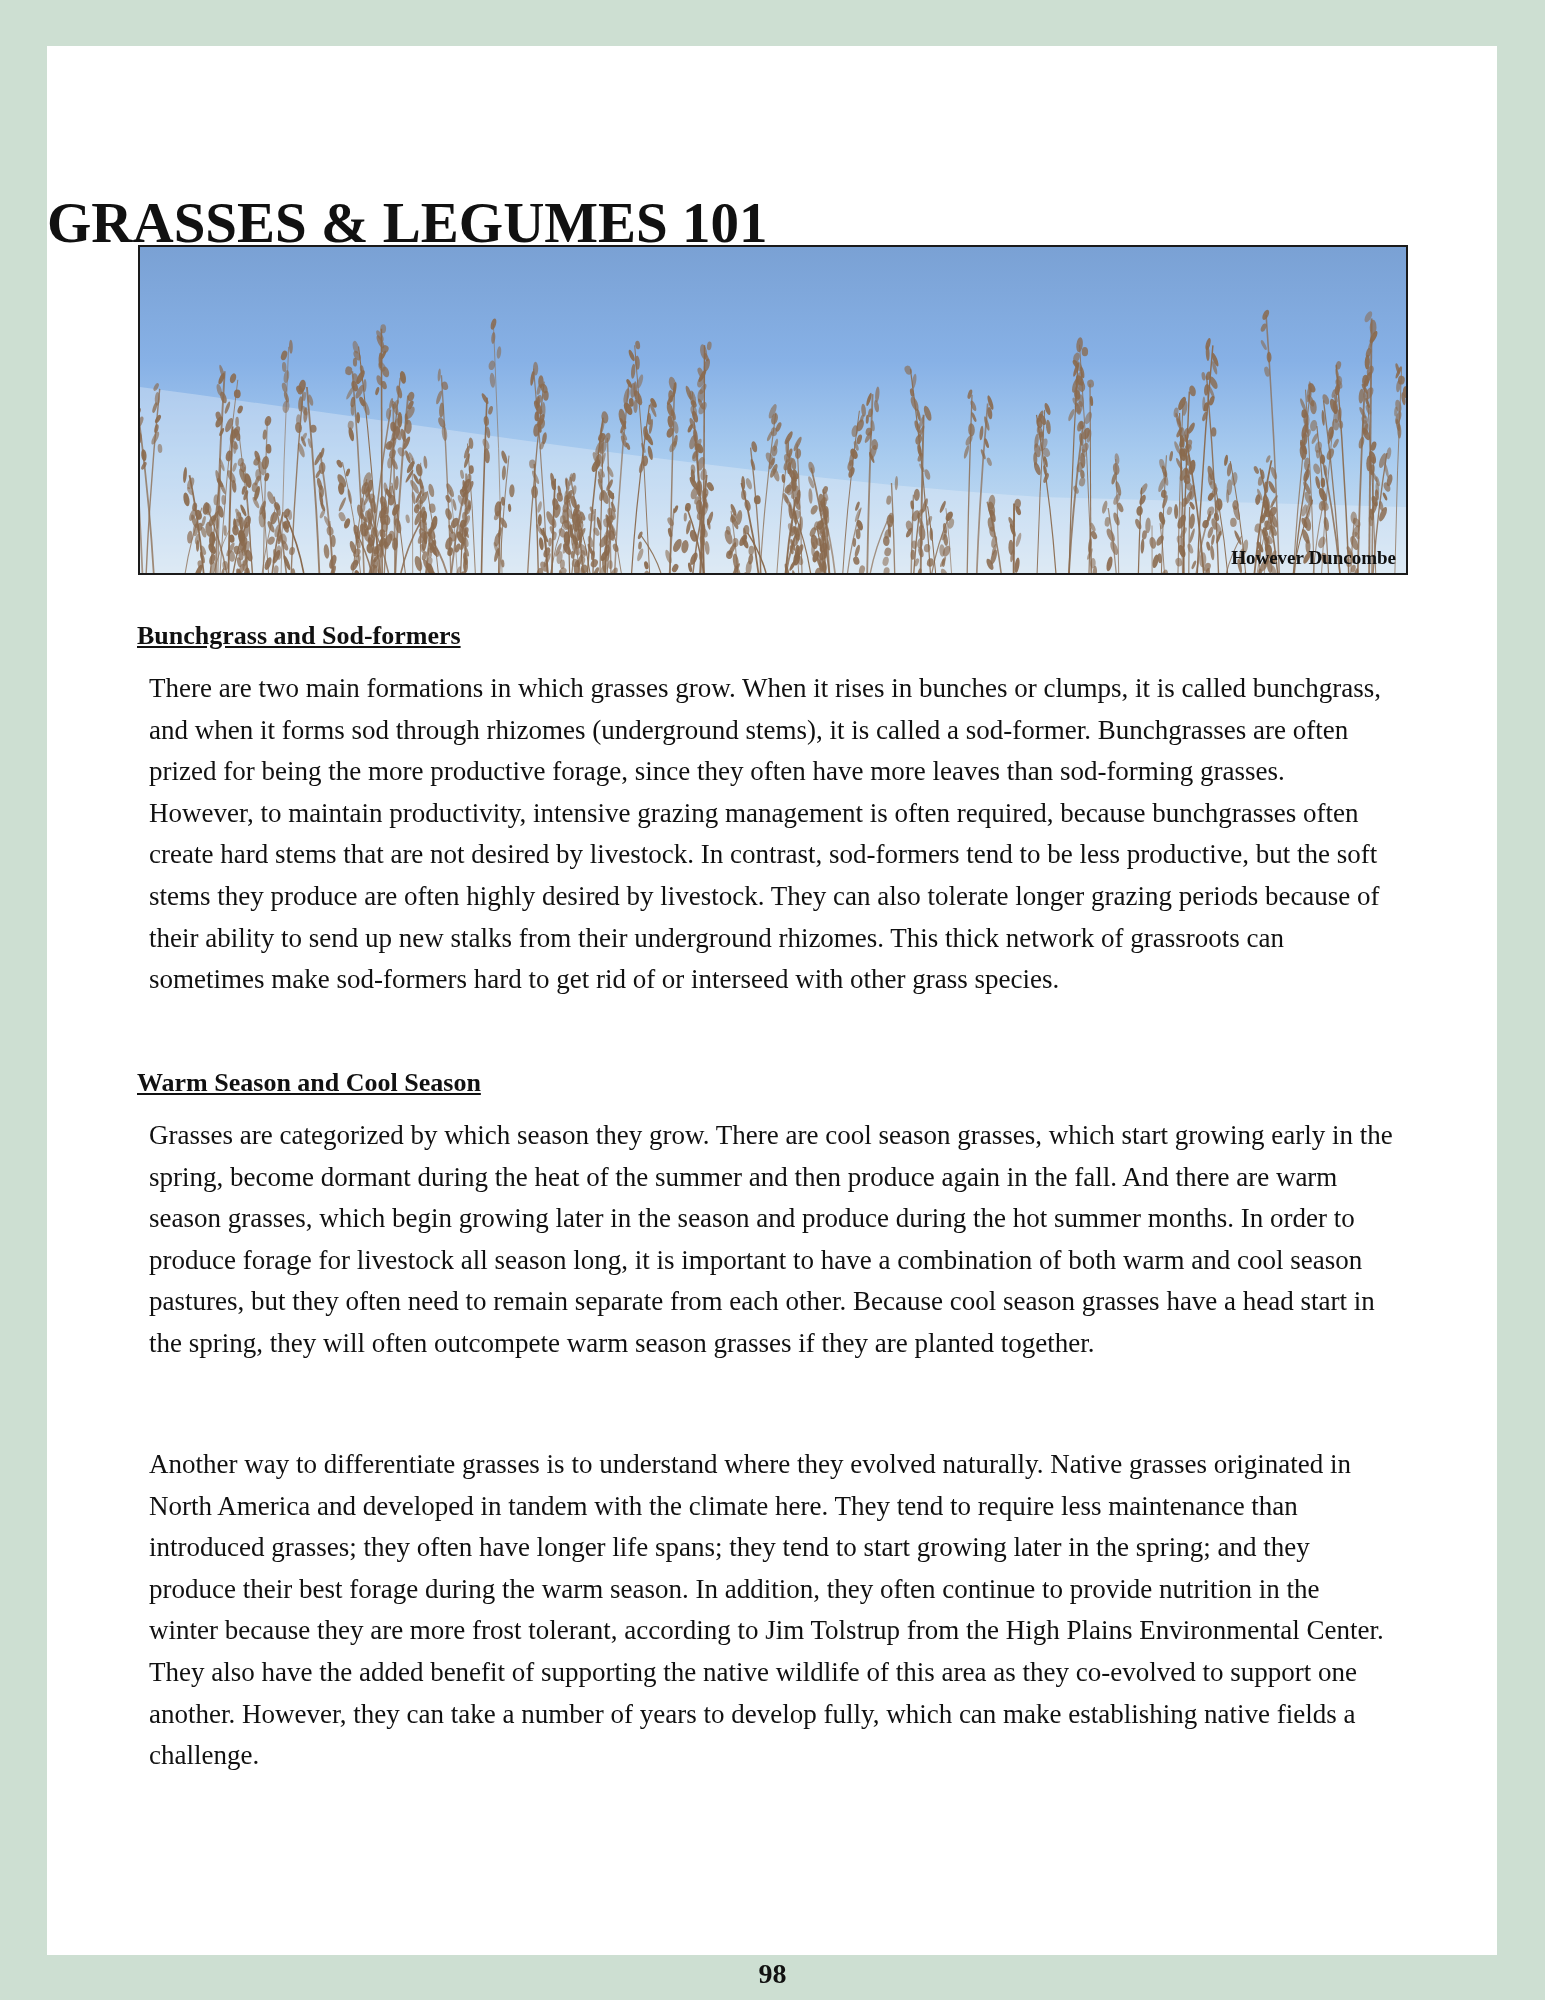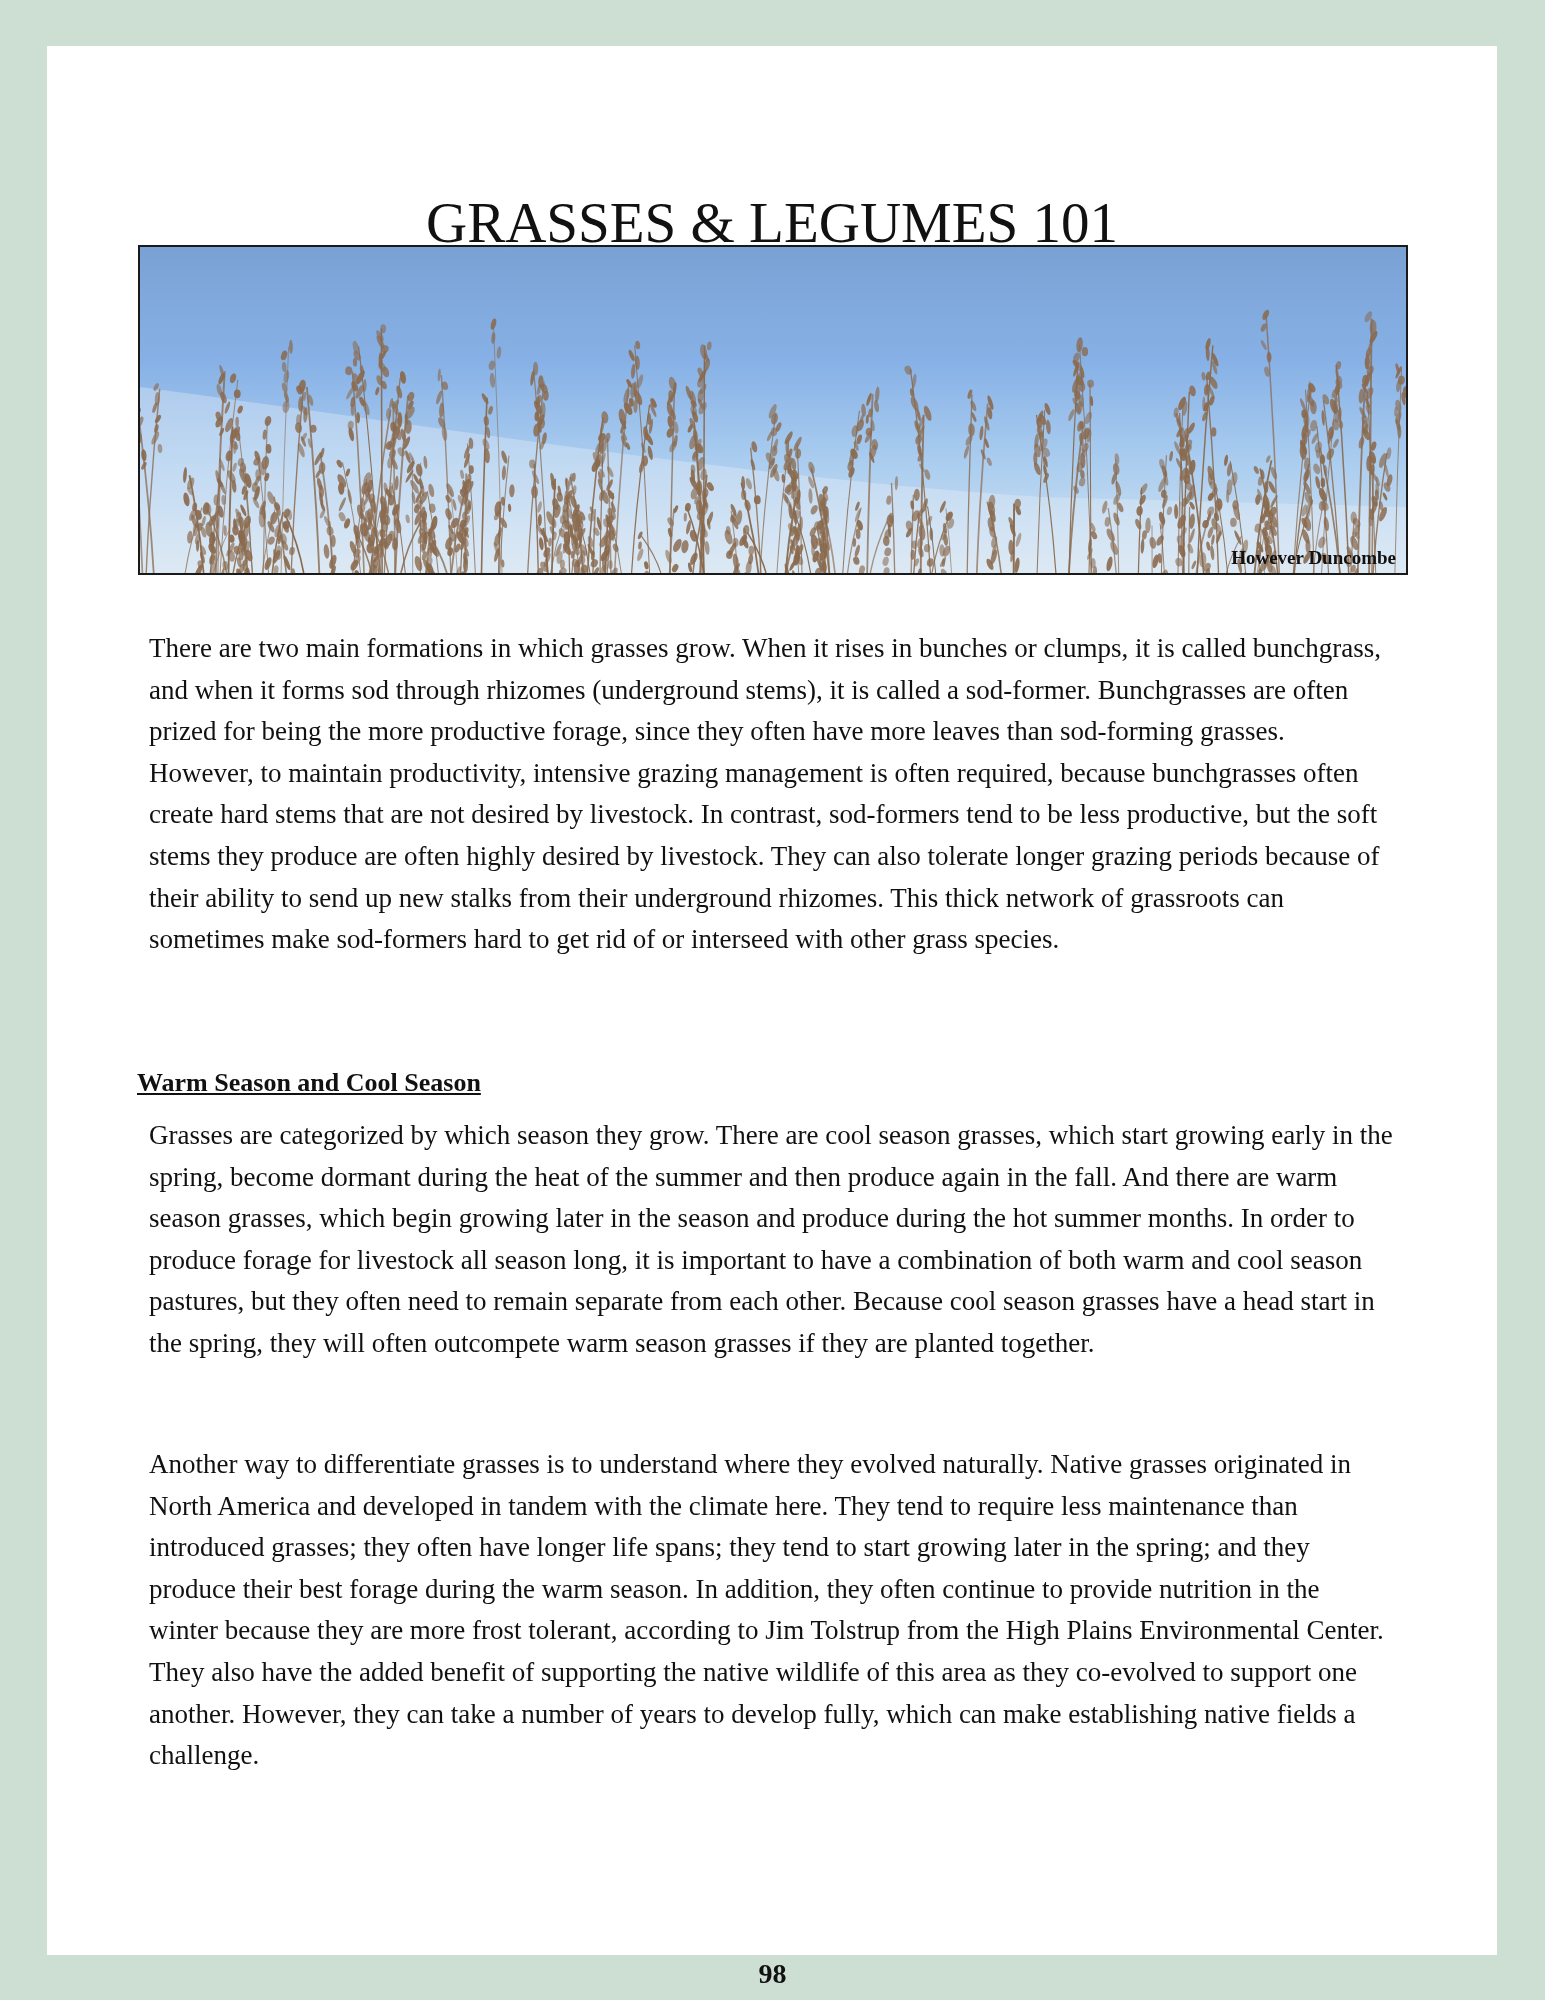--- a/index.html
+++ b/index.html
@@ -10,22 +10,22 @@
     font-family: "Liberation Serif", "DejaVu Serif", serif;
     color: #111;
   }
   .page {
     position: absolute; left: 47px; top: 46px;
     width: 1450px; height: 1909px;
     background: #ffffff;
   }
   .title {
     position: absolute; left: 0; right: 0; top: 142px;
-    text-align: center; margin: 0;
-    font-size: 57px; font-weight: normal; letter-spacing: 0px;
+    margin: 0;
+    font-size: 57px; font-weight: bold; letter-spacing: 0px;
     line-height: 70px;
   }
   .photo {
     position: absolute; left: 91px; top: 199px;
     width: 1266px; height: 326px;
     border: 2px solid #1a1a1a;
     overflow: hidden;
     background: linear-gradient(180deg, #7aa1d4 0%, #87b1e6 35%, #a9ccef 65%, #d6e6f2 100%);
   }
   .photo svg { position: absolute; left: 0; top: 0; width: 100%; height: 100%; }
@@ -1510,20 +1510,21 @@
           <ellipse cx="1162.8" cy="156.6" rx="1.7" ry="6.9" transform="rotate(-22 1166.0 156.6)" fill="#8a6a4e" opacity="0.69"></ellipse>
           <ellipse cx="1165.5" cy="170.6" rx="2.1" ry="6.3" transform="rotate(2 1166.5 170.6)" fill="#8a6a4e" opacity="0.57"></ellipse>
           <ellipse cx="1164.4" cy="184.6" rx="2.6" ry="7.4" transform="rotate(13 1167.0 184.6)" fill="#8a6a4e" opacity="0.91"></ellipse>
           <ellipse cx="1163.3" cy="198.6" rx="2.4" ry="7.8" transform="rotate(-21 1167.6 198.6)" fill="#8a6a4e" opacity="0.88"></ellipse>
         </g>
       </svg>
     <span class="credit">However Duncombe</span>
   </div>
 
   <div class="section s1">
+    <h2>Bunchgrass and Sod-formers</h2>
     <p>There are two main formations in which grasses grow. When it rises in bunches or clumps, it is called bunchgrass, and when it forms sod through rhizomes (underground stems), it is called a sod-former. Bunchgrasses are often prized for being the more productive forage, since they often have more leaves than sod-forming grasses. However, to maintain productivity, intensive grazing management is often required, because bunchgrasses often create hard stems that are not desired by livestock. In contrast, sod-formers tend to be less productive, but the soft stems they produce are often highly desired by livestock. They can also tolerate longer grazing periods because of their ability to send up new stalks from their underground rhizomes. This thick network of grassroots can sometimes make sod-formers hard to get rid of or interseed with other grass species.</p>
   </div>
 
   <div class="section s2">
     <h2>Warm Season and Cool Season</h2>
     <p>Grasses are categorized by which season they grow. There are cool season grasses, which start growing early in the spring, become dormant during the heat of the summer and then produce again in the fall. And there are warm season grasses, which begin growing later in the season and produce during the hot summer months. In order to produce forage for livestock all season long, it is important to have a combination of both warm and cool season pastures, but they often need to remain separate from each other. Because cool season grasses have a head start in the spring, they will often outcompete warm season grasses if they are planted together.</p>
   </div>
 
   <div class="section s3">
     <p>Another way to differentiate grasses is to understand where they evolved naturally. Native grasses originated in North America and developed in tandem with the climate here. They tend to require less maintenance than introduced grasses; they often have longer life spans; they tend to start growing later in the spring; and they produce their best forage during the warm season. In addition, they often continue to provide nutrition in the winter because they are more frost tolerant, according to Jim Tolstrup from the High Plains Environmental Center. They also have the added benefit of supporting the native wildlife of this area as they co-evolved to support one another. However, they can take a number of years to develop fully, which can make establishing native fields a challenge.</p>

